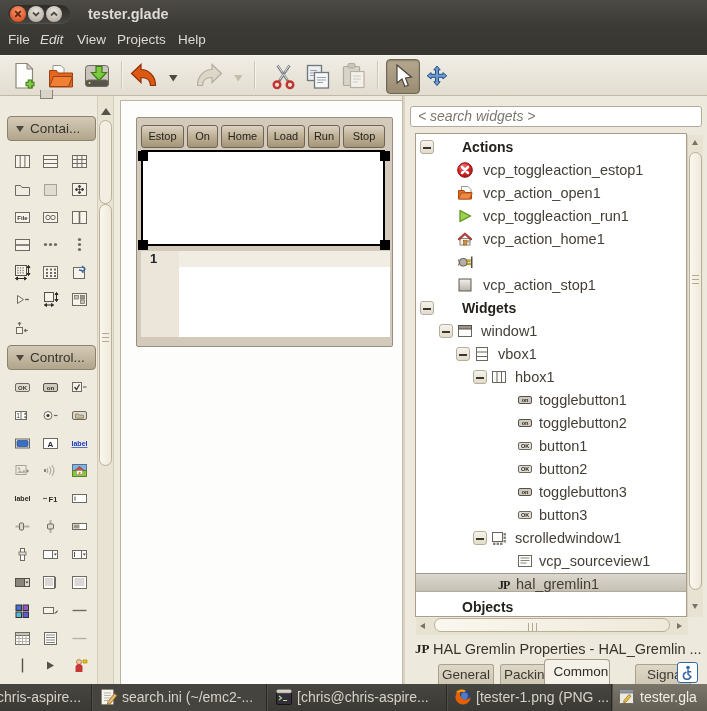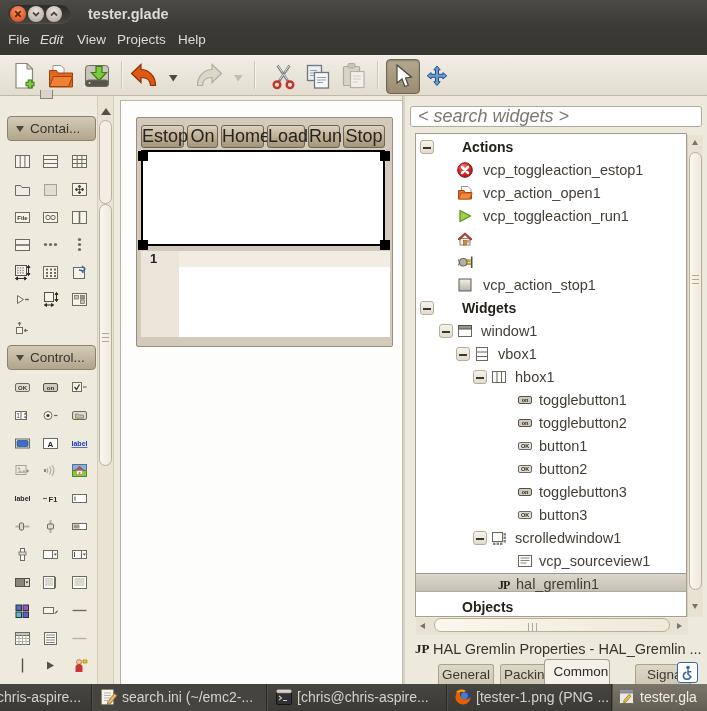--- a/index.html
+++ b/index.html
@@ -13,21 +13,21 @@
 .tsep{top:61px;width:1px;height:28px;background:#cdc5b6;box-shadow:1px 0 0 #f6f3ec;}
 #selbtn{left:386px;top:59px;width:34px;height:35px;border-radius:4px;background:linear-gradient(#b5a88e,#9a8c72);border:1px solid #6e6655;box-shadow:inset 0 1px 2px rgba(0,0,0,.25);box-sizing:border-box;}
 .phead{left:7px;width:89px;height:25px;border-radius:4px;background:linear-gradient(#d4cab7,#b1a58b);border:1px solid #8b8270;box-sizing:border-box;color:#38342d;font-size:13.5px;line-height:23px;white-space:nowrap;overflow:hidden;}
 .phead .tri{display:inline-block;margin:0 6px 1px 8px;width:0;height:0;border-left:4.5px solid transparent;border-right:4.5px solid transparent;border-top:6px solid #4c483f;}
 .picon{width:17px;height:17px;}
 #pscroll{left:97px;top:96px;width:17px;height:588px;background:#e9e3d4;border-left:1px solid #d5cdbc;border-right:1px solid #d5cdbc;box-sizing:border-box;}
 .slider{background:linear-gradient(90deg,#faf7ee,#efe9da);border:1px solid #b9b09b;border-radius:7px;box-sizing:border-box;}
 .grip3 div{height:1px;background:#b3a98f;margin:3px 1px 0 1px;}
 #canvas{left:120px;top:100px;width:285px;height:589px;background:#fdfdfc;border-left:1px solid #beb4a2;border-top:1px solid #beb4a2;box-sizing:border-box;}
 #dframe{left:136px;top:117px;width:257px;height:230px;background:#d3cabb;border:1px solid #988e7e;border-radius:2px;box-sizing:border-box;}
-.dbtn{top:125px;height:23px;border-radius:3px;background:linear-gradient(#dbd2c3,#c2b499 45%,#a3947a);border:1px solid #6e6553;box-sizing:border-box;color:#262420;font-size:18px;text-align:center;line-height:21px;}
+.dbtn{top:125px;height:23px;border-radius:3px;background:linear-gradient(#dbd2c3,#c2b499 45%,#a3947a);border:1px solid #6e6553;box-sizing:border-box;color:#262420;font-size:11px;text-align:center;line-height:21px;}
 #selarea{left:141px;top:150px;width:244px;height:96px;background:#fff;border:2px solid #000;box-sizing:border-box;}
 .handle{width:10px;height:10px;background:#000;}
 .trow{position:absolute;height:23px;line-height:23px;font-size:14.5px;color:#443e36;white-space:nowrap;}
 .trow b{color:#25221d;font-size:14px;}
 .expander{position:absolute;width:14px;height:14px;border:1px solid #b5ad9c;border-radius:3px;background:linear-gradient(#f7f3ea,#e3dccc);box-sizing:border-box;}
 .expander div{position:absolute;left:2px;right:2px;top:6px;height:2px;background:#3a3733;}
 .ticon{position:absolute;width:16px;height:16px;}
 .tab{top:664px;height:20px;background:linear-gradient(#ddd7c7,#cfc8b5);border:1px solid #aba289;border-bottom:none;border-radius:3px 3px 0 0;box-sizing:border-box;font-size:13.5px;color:#3c3831;text-align:center;line-height:19px;margin-left:18px;}
 .titem{top:684px;height:27px;font-size:14px;color:#d6d2c9;line-height:27px;white-space:nowrap;overflow:hidden;}
 .tdiv{top:684px;width:1px;height:27px;background:#2a2925;box-shadow:1px 0 0 #504e47;}
@@ -413,21 +413,21 @@
   <div class="abs handle" style="left:380px;top:151px;"></div>
   <div class="abs handle" style="left:138px;top:240px;"></div>
   <div class="abs handle" style="left:380px;top:240px;"></div>
   <div class="abs" style="left:141px;top:251px;width:38px;height:86px;background:#ebe6d9;"></div>
   <div class="abs" style="left:179px;top:251px;width:211px;height:86px;background:#fff;"></div>
   <div class="abs" style="left:179px;top:251px;width:211px;height:16px;background:#f1ede2;"></div>
   <div class="abs" style="left:150px;top:251px;font-size:13px;font-weight:bold;color:#20242a;">1</div>
 
   <div class="abs" style="left:405px;top:96px;width:302px;height:588px;background:#eee9dd;"></div>
   <div class="abs" style="left:402px;top:96px;width:2px;height:588px;background:#d9d2c2;border-left:1px solid #c4bbaa;"></div>
-  <div class="abs" style="left:410px;top:106px;width:292px;height:21px;background:#fff;border:1px solid #b3aa99;border-radius:3px;box-sizing:border-box;font-style:italic;color:#7b776e;font-size:18px;line-height:19px;padding-left:7px;">&lt; search widgets &gt;</div>
+  <div class="abs" style="left:410px;top:106px;width:292px;height:21px;background:#fff;border:1px solid #b3aa99;border-radius:3px;box-sizing:border-box;font-style:italic;color:#7b776e;font-size:14px;line-height:19px;padding-left:7px;">&lt; search widgets &gt;</div>
   <div class="abs" style="left:415px;top:133px;width:272px;height:484px;background:#fff;border:1px solid #a89e8b;box-sizing:border-box;"></div>
   <div class="abs" style="left:416px;top:573px;width:270px;height:19px;background:linear-gradient(#dcd8cf,#c5c0b3);border-top:1px solid #9d978a;border-bottom:1px solid #b1aa9c;box-sizing:border-box;"></div>
   <div class="trow" style="left:416px;top:136px;width:273px;">
       <b style="position:absolute;left:46px;">Actions</b>
     </div>
   <div class="expander" style="left:420px;top:140px;">
       <div></div>
     </div>
   <div class="ticon" style="left:457px;top:162px;"><svg width="16" height="16" viewBox="0 0 16 16">
         <defs>
@@ -450,20 +450,21 @@
   <div class="ticon" style="left:457px;top:208px;"><svg width="16" height="16" viewBox="0 0 16 16">
         <path d="M3 2.5 L13.5 8 L3 13.5 Z" fill="#9ed14d" stroke="#5a8f1d" stroke-width="1.2"></path>
       </svg></div>
   <div class="trow" style="left:483px;top:205px;">vcp_toggleaction_run1</div>
   <div class="ticon" style="left:457px;top:231px;"><svg width="16" height="16" viewBox="0 0 16 16">
         <rect x="3" y="7.5" width="10" height="6.5" fill="#f3efe4" stroke="#8f887b"></rect>
         <path d="M1 8 L8 1.8 L15 8 l-1.2 1.2 L8 3.8 L2.2 9.2 Z" fill="#c0453c" stroke="#8e2f28" stroke-width="0.8" stroke-linejoin="round"></path>
         <rect x="6.6" y="9.5" width="2.8" height="4.5" fill="#d98c2b" stroke="#8a5a18" stroke-width="0.6"></rect>
         <rect x="10.2" y="9.3" width="2" height="2" fill="#c9c2b4" stroke="#8f887b" stroke-width="0.5"></rect>
       </svg></div>
+  <div class="trow" style="left:483px;top:228px;">vcp_action_home1</div>
   <div class="ticon" style="left:457px;top:254px;"><svg width="16" height="16" viewBox="0 0 16 16">
         <path d="M1 5.5 a4.5 4.5 0 0 1 0 6" fill="none" stroke="#8a857b" stroke-width="1.2"></path>
         <rect x="2.5" y="4.5" width="7.5" height="7.5" rx="3" fill="#b3aea6" stroke="#5f5b54"></rect>
         <rect x="10" y="5.8" width="3.5" height="1.8" fill="#e0b410" stroke="#8a7008" stroke-width="0.5"></rect>
         <rect x="10" y="9" width="3.5" height="1.8" fill="#e0b410" stroke="#8a7008" stroke-width="0.5"></rect>
         <line x1="14.7" y1="2.5" x2="14.7" y2="14" stroke="#55514a" stroke-width="1.6"></line>
       </svg></div>
   <div class="ticon" style="left:457px;top:277px;"><svg width="16" height="16" viewBox="0 0 16 16">
         <defs>
           <linearGradient id="sg" x1="0" y1="0" x2="0" y2="1">

